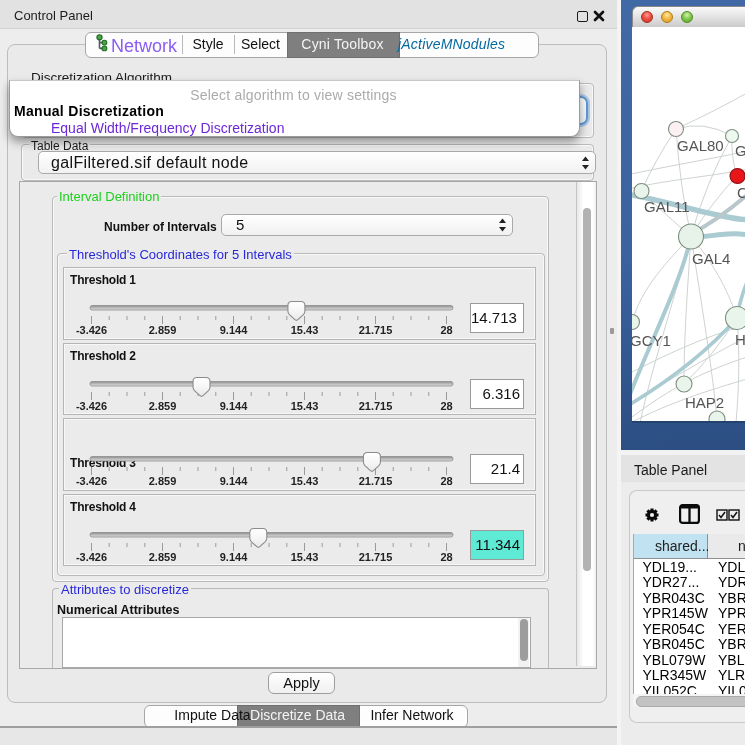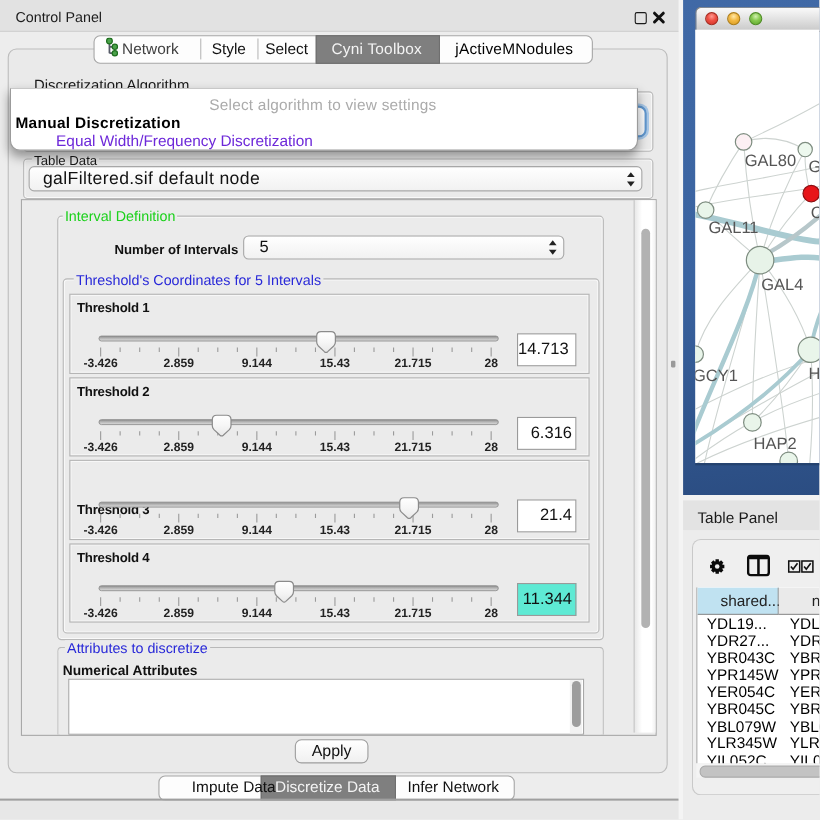--- a/index.html
+++ b/index.html
@@ -30,34 +30,34 @@
 <div class="abs" style="left:85px;top:32px;width:452px;height:24px;background:#fdfdfd;border:1px solid #a6a6a6;border-radius:6px;"></div>
 <div class="abs" style="left:287px;top:32px;width:111px;height:24px;background:#7f7f7f;border:1px solid #6f6f6f;"></div>
 <div class="abs" style="left:182px;top:35px;width:1px;height:19px;background:#b9b9b9;"></div>
 <div class="abs" style="left:234px;top:35px;width:1px;height:19px;background:#b9b9b9;"></div>
 <svg class="abs" style="left:95px;top:34px;" width="13" height="18" viewBox="0 0 13 18">
   <path d="M4.5 4 L4.5 14.5 M4.5 8.6 L9.5 8.6 M4.5 14.4 L9.5 14.4" stroke="#555a66" stroke-width="1.6" fill="none"></path>
   <circle cx="4.5" cy="3.3" r="2.6" fill="#4aa24a" stroke="#1e6e1e" stroke-width="1.1"></circle>
   <circle cx="9.4" cy="8.6" r="2.4" fill="#4aa24a" stroke="#1e6e1e" stroke-width="1.1"></circle>
   <circle cx="9.4" cy="14.4" r="2.4" fill="#4aa24a" stroke="#1e6e1e" stroke-width="1.1"></circle>
 </svg>
-<div class="abs" style="left:111px;top:36px;font-size:14px;color:#404040;">Network</div>
+<div class="abs" style="left:111px;top:36px;font-size:18px;color:#8b5cf6;">Network</div>
 <div class="abs" style="left:182px;top:36px;width:52px;text-align:center;font-size:14px;color:#111;">Style</div>
 <div class="abs" style="left:234px;top:36px;width:53px;text-align:center;font-size:14px;color:#111;">Select</div>
 <div class="abs" style="left:287px;top:36px;width:111px;text-align:center;font-size:14px;letter-spacing:0.2px;color:#f4f4f4;">Cyni Toolbox</div>
-<div class="abs" style="left:398px;top:36px;width:139px;text-align:center;font-size:14px;letter-spacing:0.2px;color:#000000;">jActiveMNodules</div>
+<div class="abs" style="left:398px;top:36px;width:139px;text-align:left;font-size:14px;letter-spacing:0.2px;color:#0369a1;font-style:italic;">jActiveMNodules</div>
 
 <div class="abs etched" style="left:21px;top:83px;width:571px;height:53px;"></div>
 <div class="abs" style="left:29px;top:70px;font-size:13.5px;color:#1a1a1a;background:#eaeaea;padding:0 2px;">Discretization Algorithm</div>
 
 <div class="abs" style="left:30px;top:96px;width:554px;height:25px;border:2px solid #5f97cf;border-radius:7px;background:linear-gradient(#ffffff,#eef3f8);box-shadow:0 0 0 2px #a8c8e8;"></div>
 
 <div class="abs etched" style="left:21px;top:144px;width:571px;height:35px;"></div>
 <div class="abs glabel" style="left:29px;top:139px;color:#1a1a1a;font-size:12px;">Table Data</div>
-<div class="combo" style="left:26px;top:151px;width:556px;height:21px;">
+<div class="combo" style="left:38px;top:151px;width:556px;height:21px;">
   <span style="position:absolute;left:12px;top:2px;font-size:16px;letter-spacing:0.35px;">galFiltered.sif default node</span>
   <span class="arrows">
       <svg width="9" height="14" viewBox="0 0 9 14">
         <path d="M4.5 0.5 L8 5 L1 5 Z" fill="#222"></path>
         <path d="M4.5 13.5 L8 9 L1 9 Z" fill="#222"></path>
       </svg>
     </span>
 </div>
 
 <div class="abs" style="left:19px;top:181px;width:576px;height:486px;border:1px solid #a8a8a8;background:#ebebeb;"></div>

